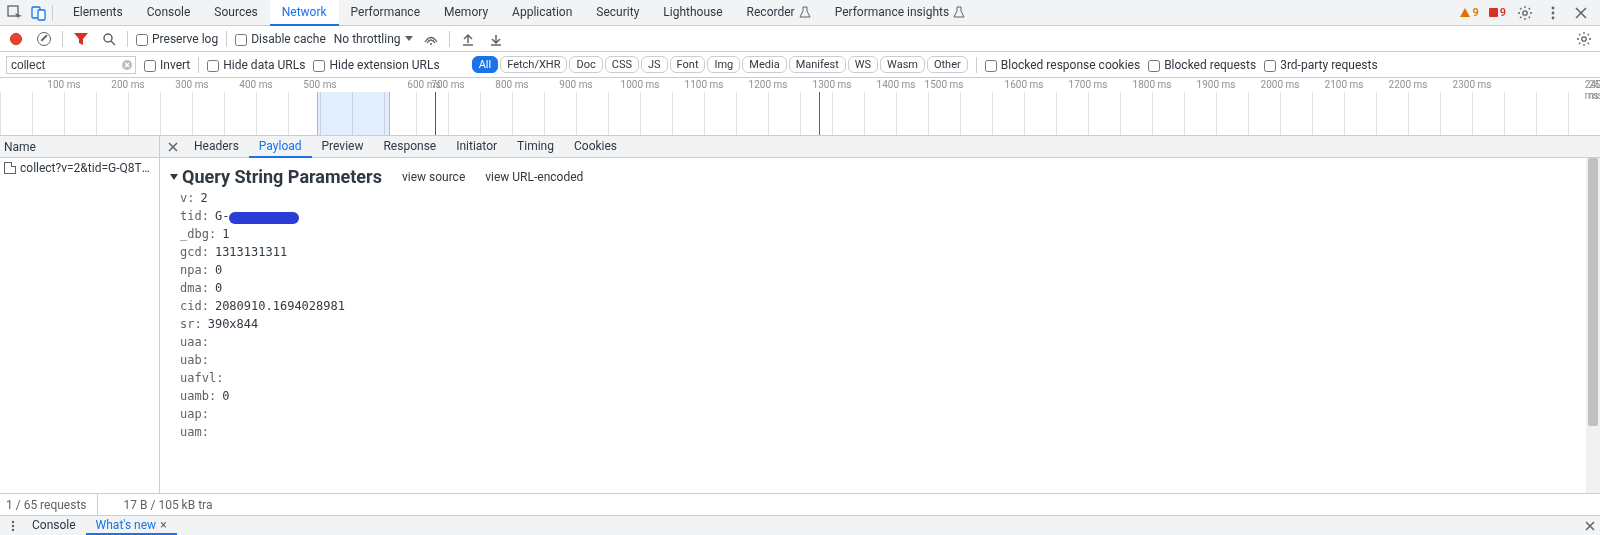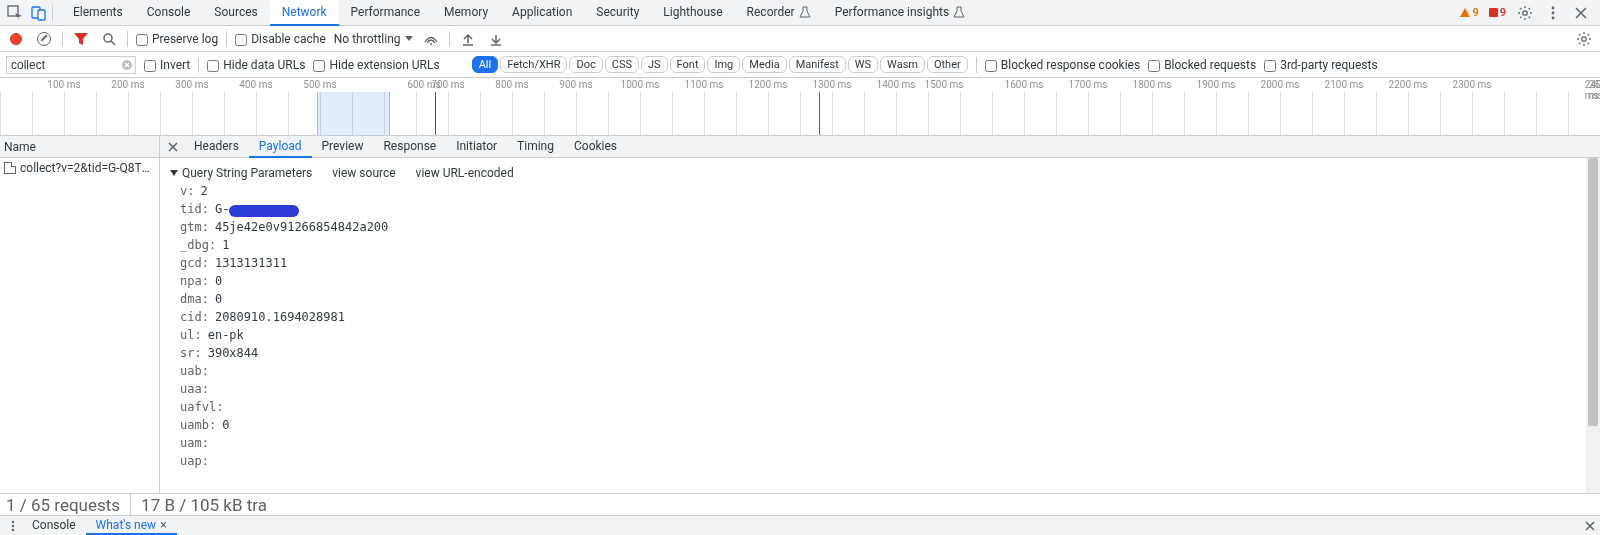--- a/index.html
+++ b/index.html
@@ -300,21 +300,21 @@
     display:flex; align-items:center; gap:20px;
     padding: 2px 4px;
   }
   .section-head .caret {
     width:0; height:0;
     border-left:4px solid transparent;
     border-right:4px solid transparent;
     border-top:6px solid var(--text);
     margin-right:2px;
   }
-  .section-head .title { font-weight:400; font-size:12px; }
+  .section-head .title { font-weight:700; font-size:18px; }
   .section-head .link { color: var(--text); font-size:12px; }
   .kv {
     display:flex; gap:6px;
     padding: 2px 4px 2px 14px;
     font-size:12px;
     font-family: Menlo, Consolas, monospace;
   }
   .kv .k { color: #5f6368; }
   .kv .k::after { content: ":"; }
   .kv .v { color: #303942; }
@@ -338,22 +338,22 @@
     background:#c1c1c1;
     border-radius:2px;
   }
 
   
   .statusbar {
     height:22px;
     border-top:1px solid var(--border);
     display:flex; align-items:center;
     padding:0 6px;
-    gap:10px;
-    font-size:17px;
+    gap:26px;
+    font-size:12px;
     color: var(--text-muted);
     background: var(--bg);
   }
   .statusbar .cell { border-right:1px solid var(--border); padding-right:10px; height:100%; display:flex; align-items:center;}
   .statusbar .cell:last-child { border-right:none; }
 
   
   .drawer {
     height:20px;
     border-top:1px solid var(--border);
@@ -743,73 +743,65 @@
       <div id="params">
           <div class="kv">
             <span class="k">v</span>
             <span class="v">2</span>
           </div>
           <div class="kv">
             <span class="k">tid</span>
             <span class="v">G-<span class="redact"></span></span>
           </div>
           <div class="kv">
-            <span class="k">gtm</span>
-            <span class="v">45je42e0v91266854842a200</span>
-          </div>
-          <div class="kv">
             <span class="k">_dbg</span>
             <span class="v">1</span>
           </div>
           <div class="kv">
             <span class="k">gcd</span>
             <span class="v">1313131311</span>
           </div>
           <div class="kv">
             <span class="k">npa</span>
             <span class="v">0</span>
           </div>
           <div class="kv">
             <span class="k">dma</span>
             <span class="v">0</span>
           </div>
           <div class="kv">
             <span class="k">cid</span>
             <span class="v">2080910.1694028981</span>
           </div>
           <div class="kv">
-            <span class="k">ul</span>
-            <span class="v">en-pk</span>
-          </div>
-          <div class="kv">
             <span class="k">sr</span>
             <span class="v">390x844</span>
           </div>
           <div class="kv">
+            <span class="k">uaa</span>
+            <span class="v"></span>
+          </div>
+          <div class="kv">
             <span class="k">uab</span>
             <span class="v"></span>
           </div>
           <div class="kv">
-            <span class="k">uaa</span>
-            <span class="v"></span>
-          </div>
-          <div class="kv">
             <span class="k">uafvl</span>
             <span class="v"></span>
           </div>
           <div class="kv">
             <span class="k">uamb</span>
             <span class="v">0</span>
           </div>
           <div class="kv">
+            <span class="k">uap</span>
+            <span class="v"></span>
+          </div>
+          <div class="kv">
             <span class="k">uam</span>
-            <span class="v"></span>
-          </div>
-          <div class="kv">
-            <span class="k">uap</span>
             <span class="v"></span>
           </div>
         </div>
     </div>
     <div class="scrollbar-v">
       <div class="thumb"></div>
     </div>
   </div>
 </div>
 

